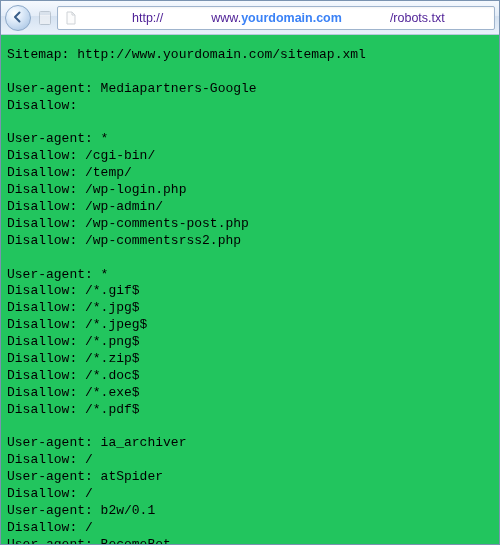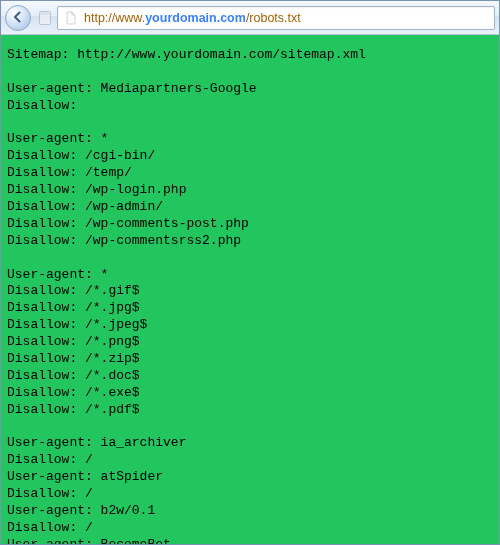--- a/index.html
+++ b/index.html
@@ -67,21 +67,21 @@
     flex-shrink: 0;
   }
   .addr-text {
     flex: 1;
     font-size: 12.5px;
     color: #1a1a1a;
     white-space: nowrap;
     overflow: hidden;
     font-family: "Segoe UI", Tahoma, sans-serif;
   }
-  .addr-text .dim { color: #a16207; }
+  .addr-text .dim { color: #4c1d95; margin-left: 48px; }
   .addr-text .bold { color: #3b82f6; font-weight: 600; }
   
   .content {
     flex: 1;
     overflow: hidden;
     padding: 12px 6px;
     background: #22c55e;
   }
   .content pre {
     font-family: "Courier New", Courier, monospace;

